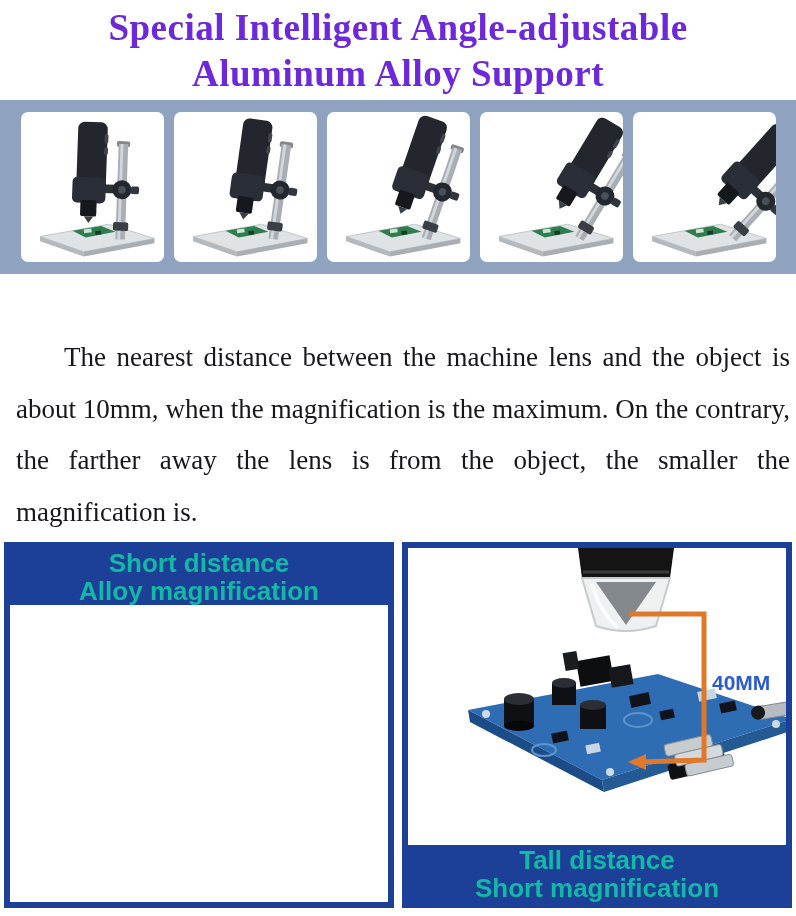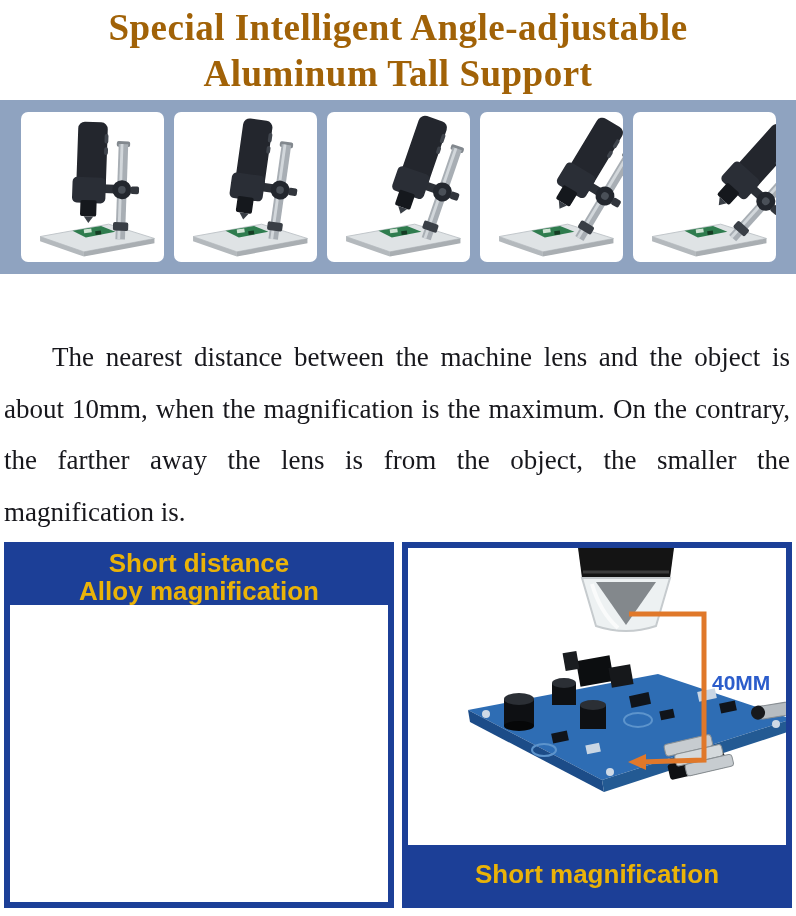--- a/index.html
+++ b/index.html
@@ -8,21 +8,21 @@
     width:796px;height:916px;
     margin:0 auto;
     background:#ffffff;
     overflow:hidden;
     font-family:"Liberation Serif", serif;
   }
   
   .title{
     padding-top:5px;
     text-align:center;
-    color:#a16207;
+    color:#6d28d9;
     font-weight:700;
     font-size:37px;
     line-height:46px;
     letter-spacing:0.5px;
   }
   
   .gallery{
     margin-top:3px;
     height:174px;
     background:#8fa3c0;
@@ -37,21 +37,21 @@
     width:143px;height:150px;
     background:#ffffff;
     border-radius:7px;
     overflow:hidden;
     flex:0 0 auto;
   }
   .thumb svg{width:100%;height:100%;display:block;}
   
   .paragraph{
     margin-top:58px;
-    padding:0 6px 0 4px;
+    padding:0 6px 0 16px;
     font-size:27px;
     line-height:51.5px;
     color:#17171c;
     text-align:justify;
     text-indent:48px;
   }
   
   .compare{
     position:absolute;
     left:0;right:0;top:542px;
@@ -72,21 +72,21 @@
     height:57px;
     background:#1c3f97;
     display:flex;
     flex-direction:column;
     align-items:center;
     justify-content:center;
     font-family:"Liberation Sans", sans-serif;
     font-weight:700;
     font-size:26px;
     line-height:28px;
-    color:#eab308;
+    color:#14b8a6;
     text-align:right;
   }
   .dist-label{
     font-family:"Liberation Sans", sans-serif;
     font-weight:700;
   }
 </style>
 </head>
 <body>
 
@@ -160,21 +160,21 @@
         <circle cx="150" cy="210" r="4" fill="#cfdae6"></circle>
         <circle cx="316" cy="162" r="4" fill="#cfdae6"></circle>
         <ellipse cx="178" cy="158" rx="14" ry="7" fill="none" stroke="#5d94cc" stroke-width="2"></ellipse>
         <ellipse cx="84" cy="188" rx="12" ry="6" fill="none" stroke="#5d94cc" stroke-width="2"></ellipse>
       </g>
     </defs>
   </svg>
 
   <div class="title">
     <div>Special Intelligent Angle-adjustable</div>
-    <div>Aluminum Tall Support</div>
+    <div>Aluminum Alloy Support</div>
   </div>
 
   <div class="gallery">
     <div class="thumb">
       <svg viewBox="0 0 150 150">
         <use href="#scope-base"></use>
           <g transform="rotate(2 106 130)">
             <use href="#scope-arm"></use>
           </g>
       </svg>
@@ -241,18 +241,19 @@
           </g>
 
           <g stroke="#e0782a" stroke-width="5" fill="none">
             <path d="M221,66 L296,66 L296,212 L232,214"></path>
           </g>
           <polygon points="220,214 238,206 238,222" fill="#e0782a"></polygon>
           <text class="dist-label" x="304" y="142" font-size="21" fill="#2b5ccb">40MM</text>
         </svg>
       </div>
       <div class="caption">
+        <span>Tall distance</span>
         <span>Short magnification</span>
       </div>
     </div>
 
   </div>
 </div>
 
 </body></html>

